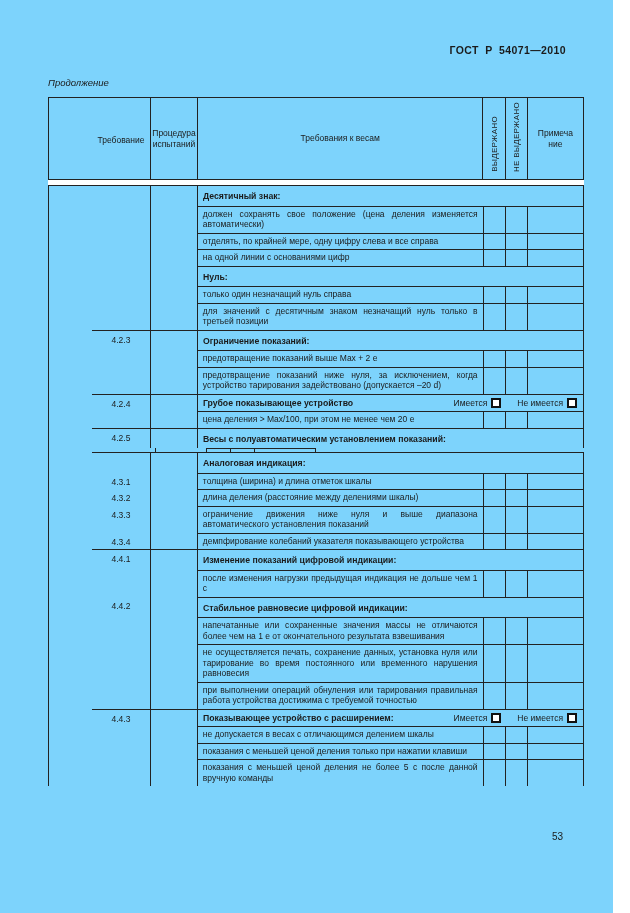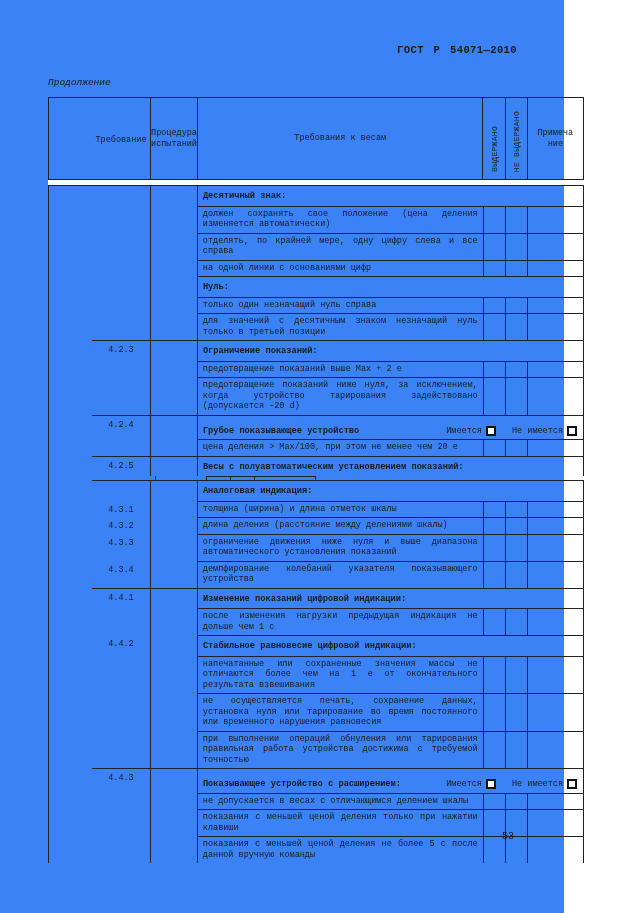--- a/index.html
+++ b/index.html
@@ -3,21 +3,21 @@
 <meta charset="utf-8">
 <style>
   * { box-sizing: border-box; margin: 0; padding: 0; }
   html,body { background:#ffffff; }
   body {
     width: 630px; height: 913px;
     font-family: "Liberation Sans", sans-serif;
     color: #1b1b1b;
     position: relative;
   }
-  .page { position: relative; width: 564px; height: 913px; background:#3b82f6;font-family:Liberation Mono, monospace; }
+  .page { position: relative; width: 613px; height: 913px; background:#7dd3fc; }
 
   .doc-number {
     position: absolute; top: 44px; right: 47px;
     font-weight: bold; font-size: 10.5px; letter-spacing: .4px; word-spacing: 3px;
   }
   .continuation {
     position: absolute; top: 77px; left: 48px;
     font-style: italic; font-size: 9.5px;
   }
   .page-number { position: absolute; top: 831px; right: 50px; font-size: 10px; }
@@ -53,21 +53,21 @@
   .c3 { width: 310px; font-size: 8.5px; line-height: 10.5px; padding: 2px 5px 3px; text-align: justify; }
   .c4 { width: 24px; }
   .c5 { width: 24px; }
   .c6 { width: 61px; }
   .cspan { width: 419px; font-size: 8.7px; line-height: 10.5px; padding: 5px 5px 4px; font-weight: bold; }
 
   
   .row:not(:first-child) .rt { border-top: 1.2px solid #222; }
   .row.bs .c1, .row.bs .c2 { border-top: 1.2px solid #222; }
 
-  .chkrow { display: flex; align-items: center; padding-top: 10px; padding-bottom: 3px; }
+  .chkrow { display: flex; align-items: center; padding-top: 3px; padding-bottom: 3px; }
   .chk-group { display: flex; align-items: center; font-weight: normal; font-size: 8.5px; }
   .g1 { margin-left: auto; }
   .g2 { margin-left: 16px; margin-right: 1px; }
   .chk-box {
     width: 10px; height: 10px; border: 2px solid #111; background: #fff;
     display: inline-block; margin-left: 4px; flex: 0 0 auto;
   }
 </style>
 </head>
 <body>

